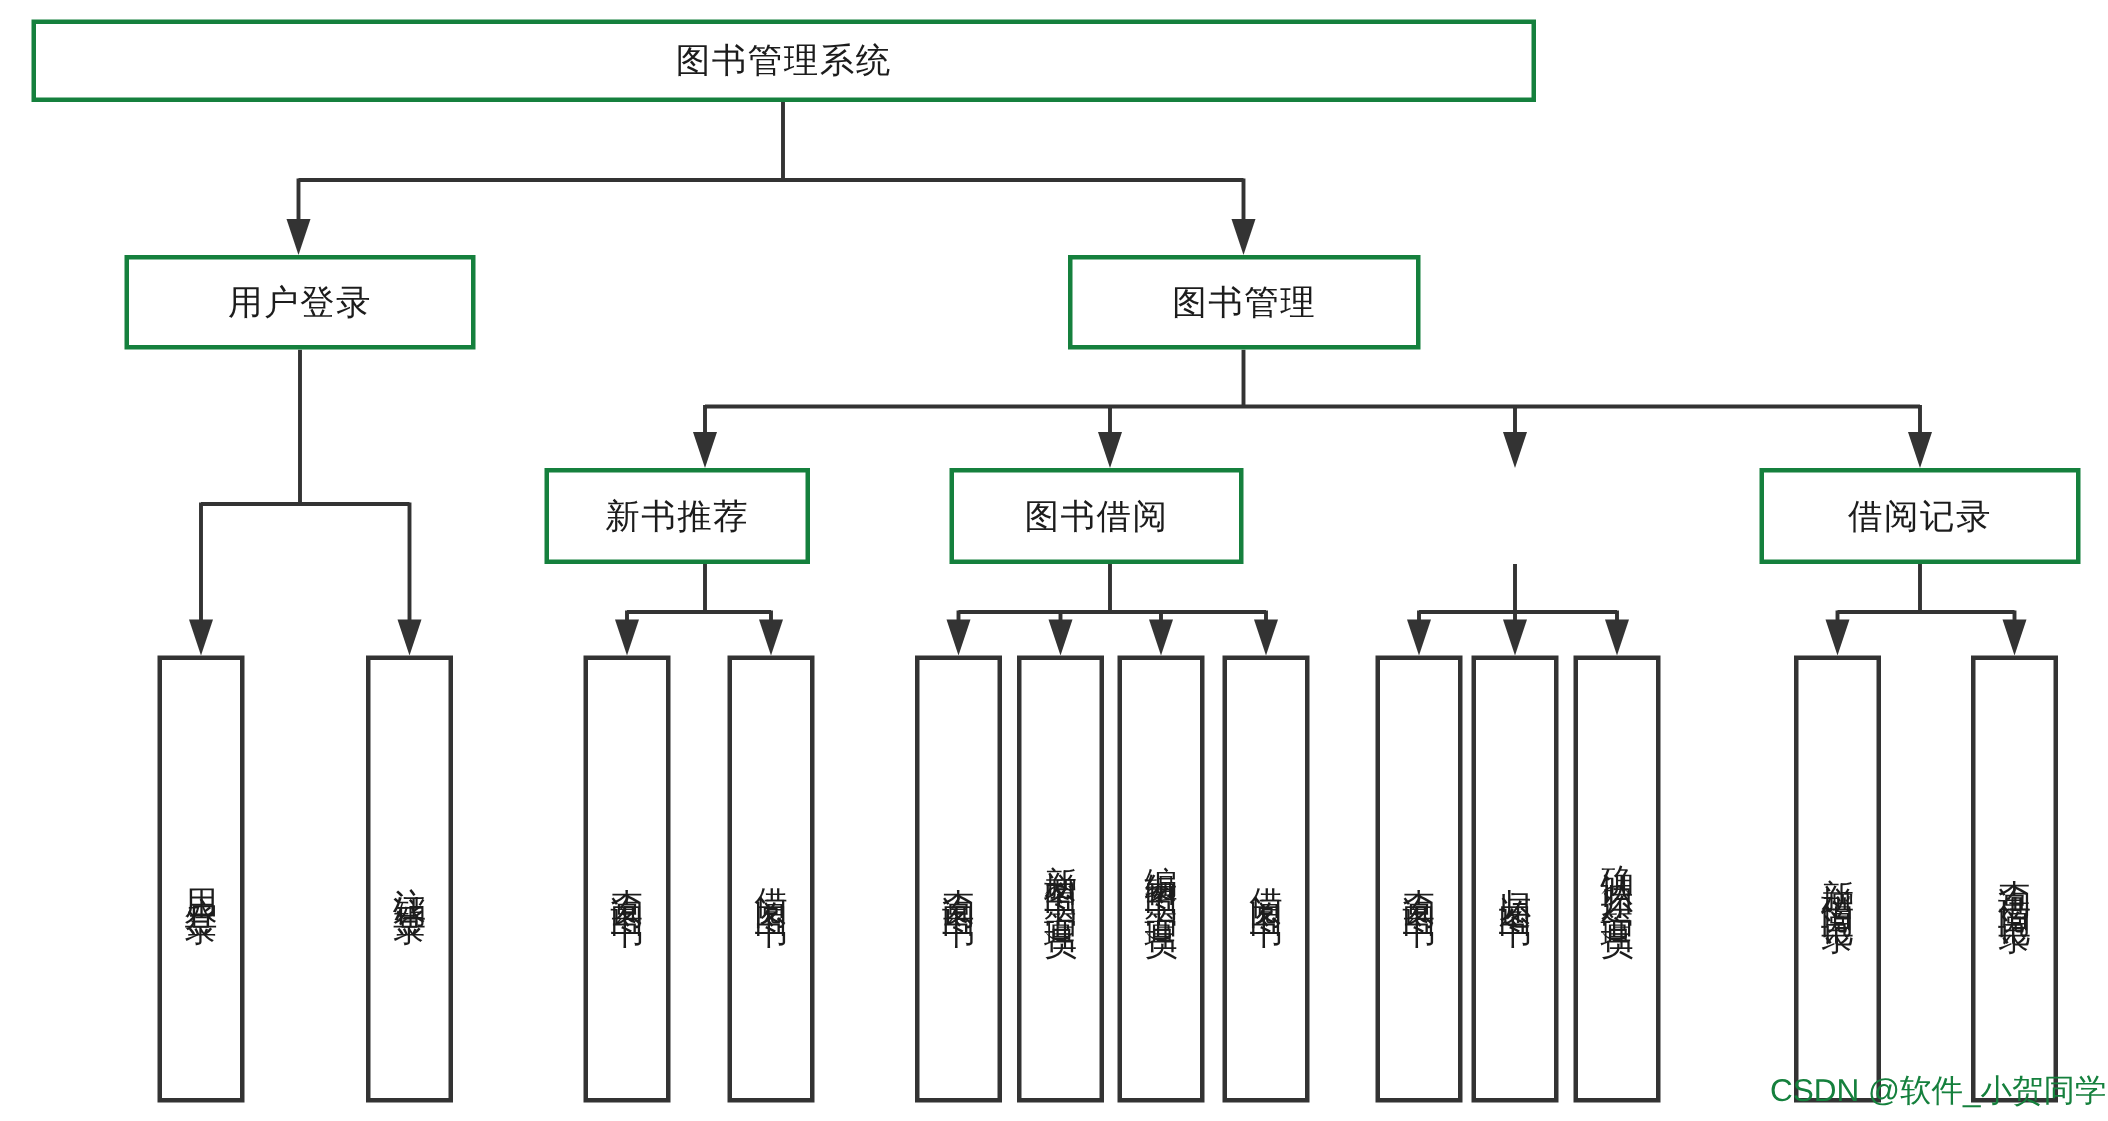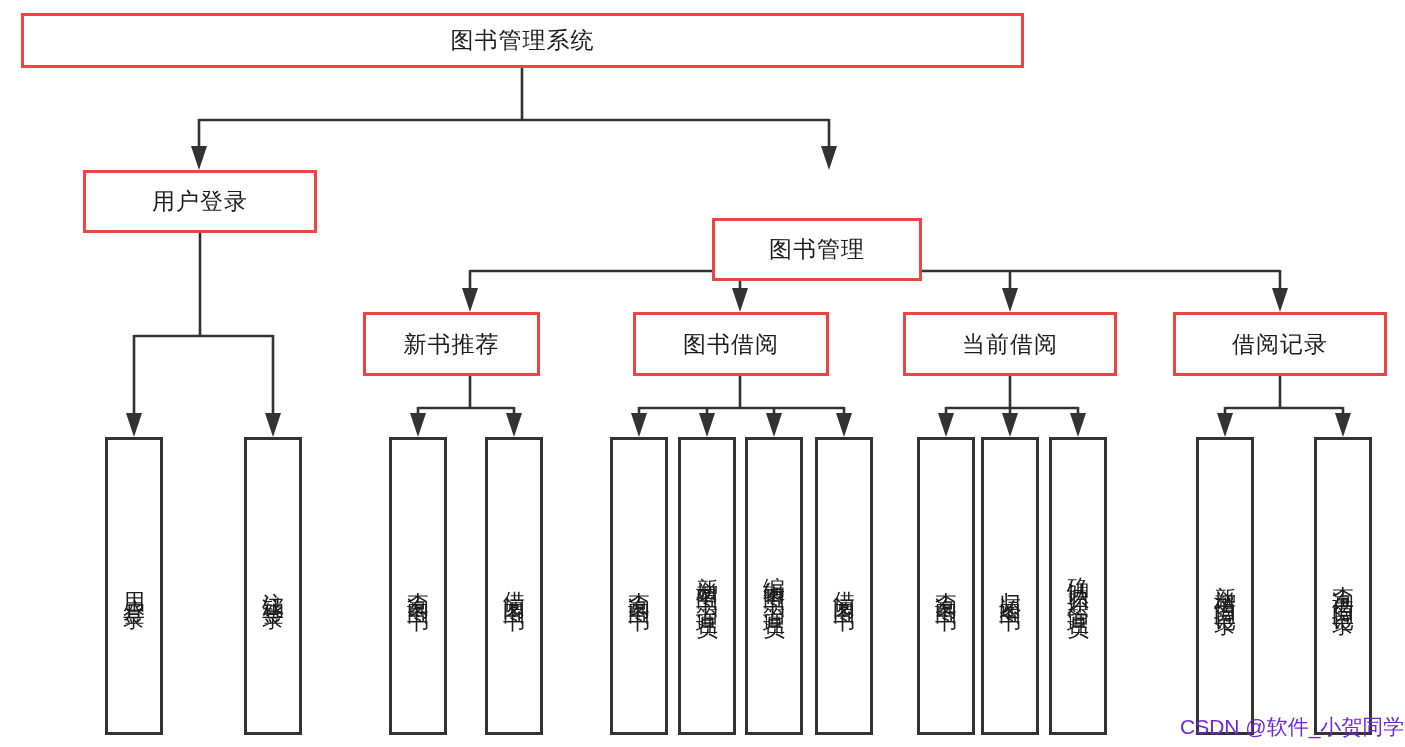--- a/index.html
+++ b/index.html
@@ -10,21 +10,21 @@
     background: #ffffff;
     font-family: "Liberation Sans", "DejaVu Sans", sans-serif;
     color: #1c1c1c;
     overflow: hidden;
   }
   #connectors { position: absolute; left: 0; top: 0; }
   .node {
     position: absolute;
     box-sizing: border-box;
     background: #ffffff;
-    border: 3px solid #ef4444;
+    border: 3px solid #15803d;
     display: flex;
     align-items: center;
     justify-content: center;
     font-size: 23px;
     letter-spacing: 1px;
     color: #1c1c1c;
     z-index: 2;
   }
   .leaf {
     position: absolute;
@@ -46,21 +46,21 @@
     letter-spacing: 6px;
     line-height: 1;
     color: #1c1c1c;
     white-space: nowrap;
   }
   .watermark {
     position: absolute;
     left: 1180px;
     top: 713px;
     font-size: 21px;
-    color: #6d28d9;
+    color: #15803d;
     white-space: nowrap;
     z-index: 3;
   }
 </style>
 </head>
 <body>
 
 <div id="canvas">
 
   <svg id="connectors" width="1405" height="747" viewBox="0 0 1405 747">
@@ -102,25 +102,24 @@
       <use href="#ah" transform="translate(1010,437)"></use>
       <use href="#ah" transform="translate(1078,437)"></use>
       <use href="#ah" transform="translate(1225,437)"></use>
       <use href="#ah" transform="translate(1343,437)"></use>
     </g>
   </svg>
 
   <div class="node" style="left:21px; top:13px; width:1003px; height:55px;">图书管理系统</div>
 
   <div class="node" style="left:83px; top:170px; width:234px; height:63px;">用户登录</div>
-  <div class="node" style="left:712px; top:170px; width:210px; height:63px;margin-top:48px;">图书管理</div>
+  <div class="node" style="left:712px; top:170px; width:235px; height:63px;">图书管理</div>
 
   <div class="node" style="left:363px; top:312px; width:177px; height:64px;">新书推荐</div>
   <div class="node" style="left:633px; top:312px; width:196px; height:64px;">图书借阅</div>
-  <div class="node" style="left:903px; top:312px; width:214px; height:64px;">当前借阅</div>
   <div class="node" style="left:1173px; top:312px; width:214px; height:64px;">借阅记录</div>
 
   <div class="leaf" style="left:105px;">
     <span>用户登录</span>
   </div>
   <div class="leaf" style="left:244px;">
     <span>注销登录</span>
   </div>
 
   <div class="leaf" style="left:389px;">

